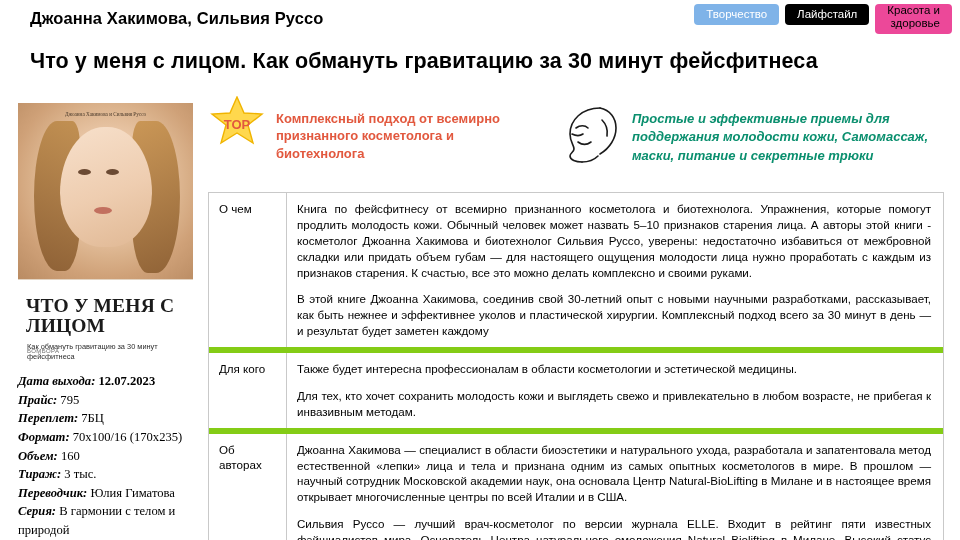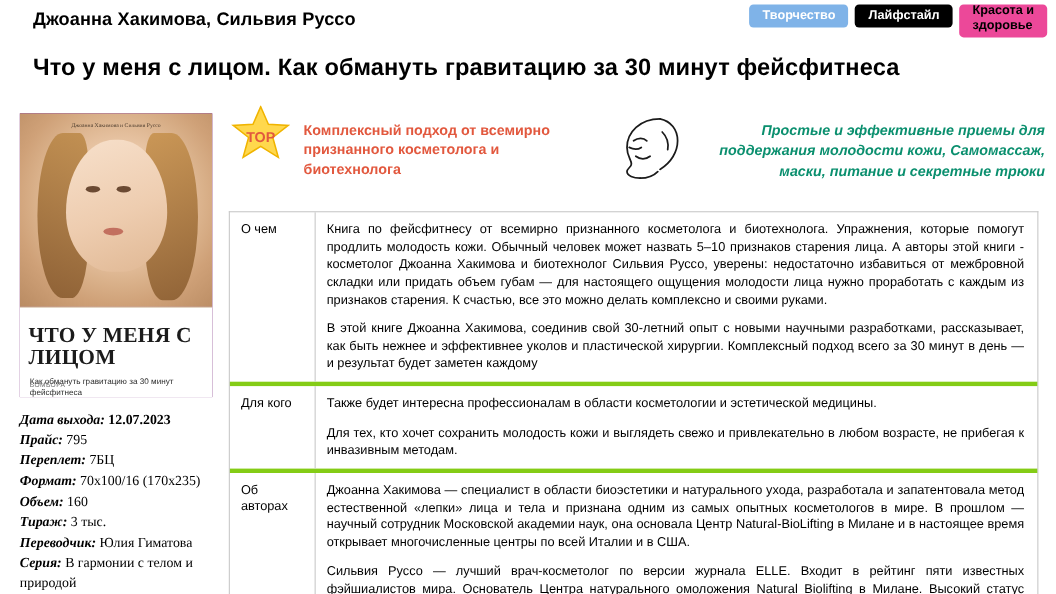--- a/index.html
+++ b/index.html
@@ -23,24 +23,23 @@
     top: 4px; right: 8px;
     display: flex;
     align-items: flex-start;
     gap: 6px;
   }
   .tag {
     border-radius: 4px;
     padding: 4px 12px;
     font-size: 11.5px;
     line-height: 1.15;
-    text-align: left;
+    text-align: right;
     white-space: pre-line;
     color: #ffffff;
-    font-weight: bold;
   }
   .tag.creativity { background: #7fb3e8; }
   .tag.lifestyle  { background: #000000; }
   .tag.beauty     { background: #ec4899; color: #000; padding-top: 0; }
 
   
   .authors {
     position: absolute;
     left: 30px; top: 9px;
     font-size: 16.5px;
@@ -173,21 +172,20 @@
   }
   .blurb2 {
     position: absolute;
     left: 632px; top: 110px;
     width: 318px;
     font-size: 13px;
     line-height: 1.42;
     font-weight: bold;
     font-style: italic;
     color: #0a8f6e;
-    text-align: right;
   }
 
   
   .info {
     position: absolute;
     left: 18px; top: 372px;
     width: 190px;
     font-size: 12.6px;
     line-height: 1.48;
     font-family: "Liberation Serif", serif;
@@ -201,21 +199,21 @@
   
   .table {
     position: absolute;
     left: 208px; top: 192px;
     width: 736px;
     border: 1px solid #c9c9c9;
     border-bottom: none;
   }
   .trow {
     display: flex;
-    border-bottom: 4px solid #84cc16;
+    border-bottom: 6px solid #84cc16;
   }
   .tlabel {
     width: 78px;
     flex: 0 0 78px;
     padding: 8px 6px 8px 10px;
     font-size: 11.6px;
     line-height: 1.3;
     border-right: 1px solid #c9c9c9;
   }
   .tbody {

